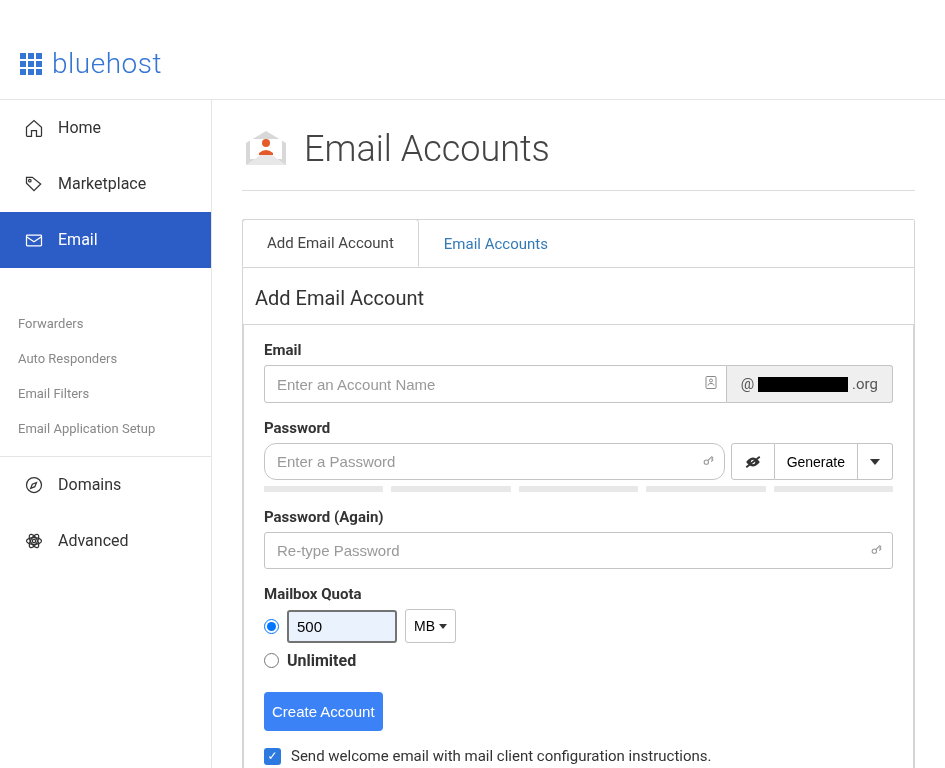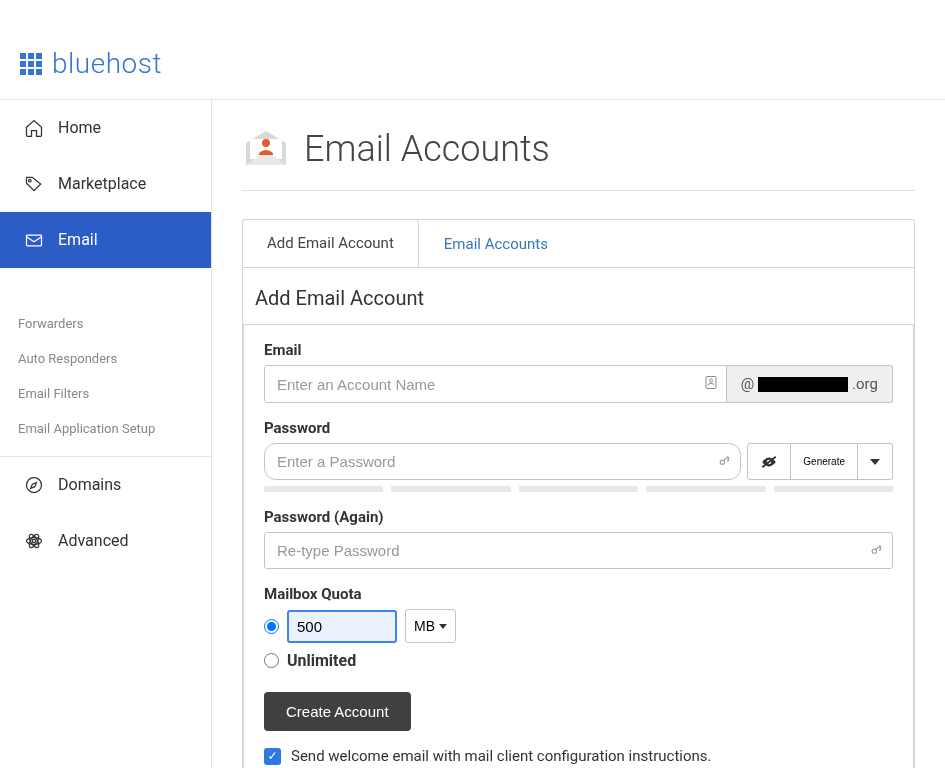--- a/index.html
+++ b/index.html
@@ -30,30 +30,30 @@
 .input-row { display: flex; margin-bottom: 16px; }
 .text-input { border: 1px solid #c4c4c4; padding: 9px 12px; font-size: 15px; color: #333; border-radius: 3px; }
 .text-input::placeholder { color: #999; }
 .email-input { flex: 1; border-top-right-radius: 0; border-bottom-right-radius: 0; position: relative; }
 .input-icon-right { position: absolute; right: 10px; top: 50%; transform: translateY(-50%); color: #888; font-size: 13px; }
 .domain-addon { background: #efefef; border: 1px solid #c4c4c4; border-left: none; padding: 9px 14px; font-size: 15px; color: #555; border-top-right-radius: 3px; border-bottom-right-radius: 3px; display: flex; align-items: center; gap: 4px; }
 .domain-redact { background: #000; width: 90px; height: 15px; display: inline-block; }
 .input-wrap { position: relative; flex: 1; display: flex; }
 .input-wrap input { flex: 1; }
 .password-row { display: flex; gap: 0; }
-.btn-addon { border: 1px solid #c4c4c4; background: #fff; padding: 9px 12px; font-size: 10px; cursor: pointer; display: flex; align-items: center; justify-content: center; border-left: none; }
+.btn-addon { border: 1px solid #c4c4c4; background: #fff; padding: 9px 12px; font-size: 14px; cursor: pointer; display: flex; align-items: center; justify-content: center; border-left: none; }
 .btn-addon.first { border-left: 1px solid #c4c4c4; margin-left: 6px; border-radius: 3px 0 0 3px; }
 .btn-addon.last { border-radius: 0 3px 3px 0; }
 .strength-bar { display: flex; gap: 8px; margin-top: 6px; margin-bottom: 16px; }
 .strength-seg { flex: 1; height: 6px; background: #e8e8e8; border-radius: 1px; }
 .quota-row { display: flex; align-items: center; gap: 8px; margin-bottom: 8px; }
 .radio { width: 15px; height: 15px; }
-.quota-input { width: 110px; border: 2px solid #3b82f6; padding: 6px 8px; font-size: 15px; border-radius: 3px; background: #eaf2fd; }
+.quota-input { width: 110px; border: 2px solid #737373; padding: 6px 8px; font-size: 15px; border-radius: 3px; background: #eaf2fd; }
 .quota-unit { border: 1px solid #c4c4c4; padding: 8px 8px; font-size: 14px; border-radius: 3px; background: #fff; cursor: pointer; display: flex; align-items: center; gap: 4px; }
-.primary-btn { background: #404040; color: #fff; border: none; padding: 11px 22px; font-size: 15px; border-radius: 4px; cursor: pointer; margin-top: 14px; }
+.primary-btn { background: #3b82f6; color: #fff; border: none; padding: 11px 8px; font-size: 15px; border-radius: 4px; cursor: pointer; margin-top: 14px; }
 .checkbox-row { display: flex; align-items: center; gap: 10px; margin-top: 16px; font-size: 15px; color: #333; }
 .checkbox-custom { width: 17px; height: 17px; background: #2C79E0; border-radius: 3px; display: flex; align-items: center; justify-content: center; color: #fff; font-size: 12px; }
 .pad { padding: 0 6px; }
 </style>
 </head>
 <body>
 
 <div class="topbar">
   <div class="logo">
     <div class="logo-grid">

